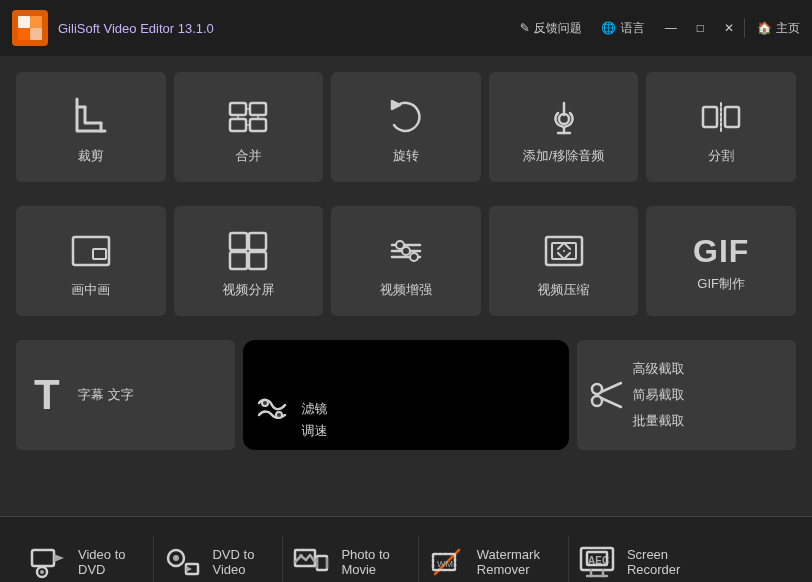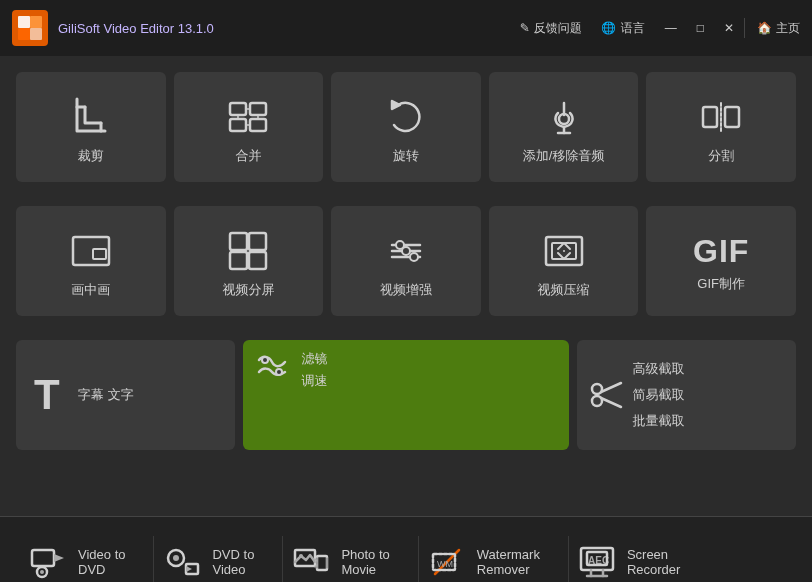--- a/index.html
+++ b/index.html
@@ -153,25 +153,25 @@
       display: flex;
       flex-direction: row;
       gap: 4px;
     }
     .tool-item-text .t-label {
       font-size: 13px;
       color: #d0d0d0;
     }
 
     .tool-item-filter {
-      background: #4d7c0f;
-      border-radius: 6px;
+      background: #000000;
+      border-radius: 12px;
       display: flex;
       flex-direction: row;
-      align-items: flex-start;
+      align-items: flex-end;
       cursor: pointer;
       transition: background 0.15s;
       padding: 10px;
       min-height: 110px;
       gap: 10px;
     }
     .tool-item-filter .f-icon {
       font-size: 36px;
       color: #d0d0d0;
     }

